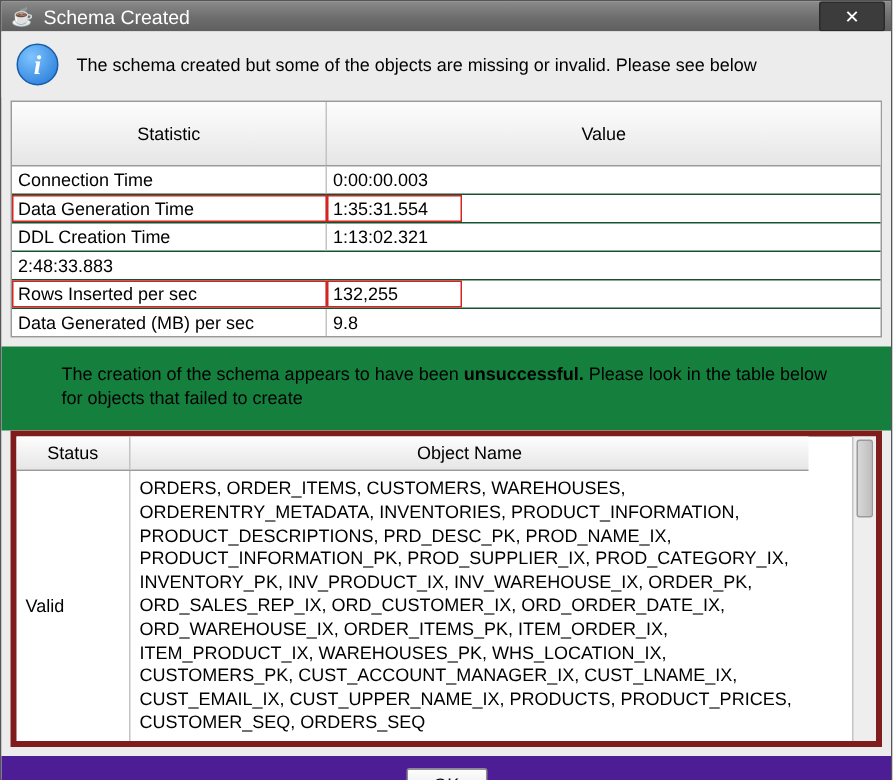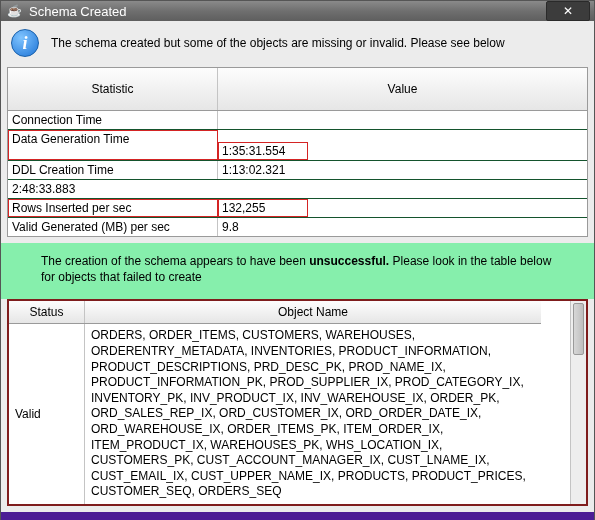--- a/index.html
+++ b/index.html
@@ -104,29 +104,29 @@
   .stats-row .cell {
     padding: 2px 4px;
     font-size: 12px;
   }
   .stats-row .cell.stat { width: 210px; border-right: 1px solid #c4c4c4; }
   .stats-row .cell.val { flex: 1; }
   .hl { outline: 1px solid #d42424; outline-offset: -1px; }
 
   .note {
     padding: 10px 30px 14px 40px;
-    background: #86efac;
+    background: #15803d;
     font-size: 12px;
     line-height: 1.35;
   }
   .note b { font-weight: bold; }
 
   .objects-wrap {
     margin: 0 6px 6px 6px;
-    border: 2px solid #7f1d1d;
+    border: 4px solid #7f1d1d;
     background: #fff;
     display: flex;
     flex: 1;
     min-height: 0;
     position: relative;
     gap: 29px;
   }
   .objects-table {
     flex: 1;
     display:flex;
@@ -212,38 +212,39 @@
     </div>
 
     <div class="stats">
       <div class="stats-header">
         <div class="col col-stat">Statistic</div>
         <div class="col col-val">Value</div>
       </div>
       <div id="stats-body">
           <div class="stats-row">
             <div class="cell stat">Connection Time</div>
+            <div class="cell val">0:00:00.003</div>
           </div>
           <div class="stats-row">
             <div class="cell stat hl">Data Generation Time</div>
-            <div class="cell val hl" style="width: 90px; flex: 0 0 90px; margin-top: 12px;">1:35:31.554</div>
+            <div class="cell val hl" style="width: 90px; flex: 0 0 90px;">1:35:31.554</div>
           </div>
           <div class="stats-row">
             <div class="cell stat">DDL Creation Time</div>
             <div class="cell val">1:13:02.321</div>
           </div>
           <div class="stats-row">
             <div class="cell val">2:48:33.883</div>
           </div>
           <div class="stats-row">
             <div class="cell stat hl">Rows Inserted per sec</div>
             <div class="cell val hl" style="width: 90px; flex: 0 0 90px;">132,255</div>
           </div>
           <div class="stats-row">
-            <div class="cell stat">Valid Generated (MB) per sec</div>
+            <div class="cell stat">Data Generated (MB) per sec</div>
             <div class="cell val">9.8</div>
           </div>
         </div>
     </div>
 
     <div class="note">
       <span>The creation of the schema appears to have been </span><b>unsuccessful.</b><span> Please look in the table below for objects that failed to create</span>
     </div>
 
     <div class="objects-wrap">

